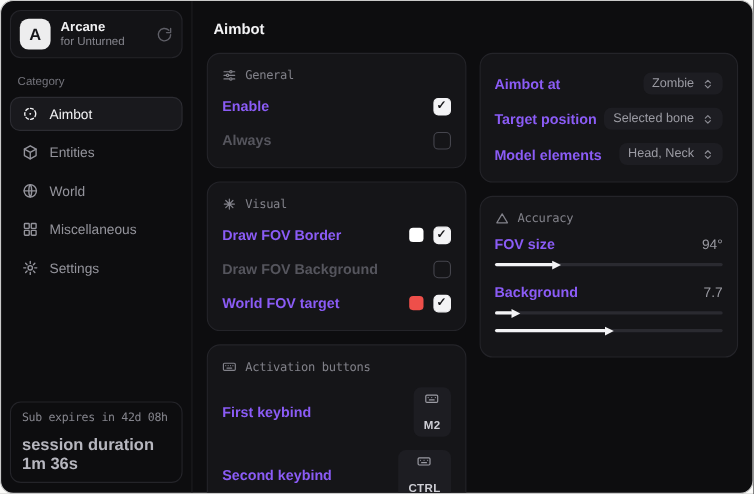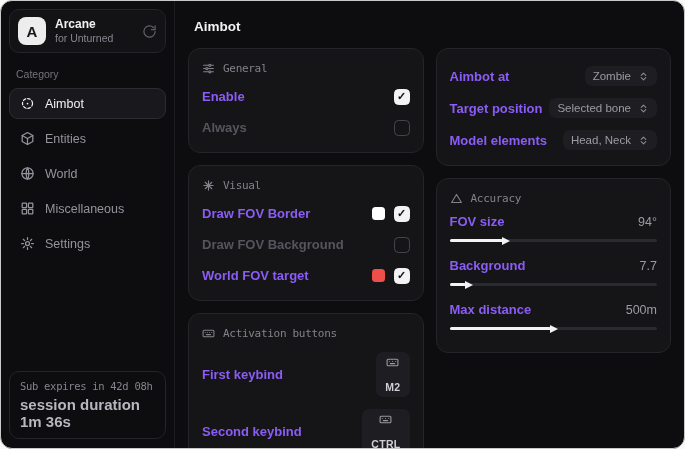--- a/index.html
+++ b/index.html
@@ -52,21 +52,21 @@
   }
   .nav-item .nicon{width:15px;height:15px;display:flex;}
   .nav-item svg{width:15px;height:15px;}
   .side-footer{
     margin-top:auto;
     border:1px solid #242429;border-radius:10px;
     padding:8px 10px;
   }
   .sf-line1{
     font-family:"DejaVu Sans Mono", monospace;
-    font-size:10.5px;color:#85858d;margin-bottom:4px;letter-spacing:-0.3px;
+    font-size:10.5px;color:#85858d;margin-bottom:10px;letter-spacing:-0.3px;
   }
   .sf-line2{font-size:15px;font-weight:bold;color:#b7b7bf;}
   
   .main{flex:1;padding:11px 13px;box-sizing:border-box;overflow:hidden;}
   .page-title{font-size:13.5px;font-weight:bold;color:#f2f2f4;margin:7px 0 14px 6px;}
   .cols{display:flex;gap:12px;align-items:flex-start;}
   .col{flex:1;display:flex;flex-direction:column;gap:12px;min-width:0;}
   .card{
     background:#151518;border:1px solid #242429;border-radius:12px;
     padding:11px 13px 9px 13px;
@@ -356,24 +356,20 @@
               <span class="slider-value">7.7</span>
             </div>
             <div class="slider-track">
               <div class="slider-fill" style="width: 8%;">
                 <div class="slider-handle"></div>
               </div>
             </div>
           </div>
 
           <div class="slider-block">
-            <div class="slider-head">
-              <span class="rlabel">Max distance</span>
-              <span class="slider-value">500m</span>
-            </div>
             <div class="slider-track">
               <div class="slider-fill" style="width: 49%;">
                 <div class="slider-handle"></div>
               </div>
             </div>
           </div>
         </div>
 
       </div>
     </div>

